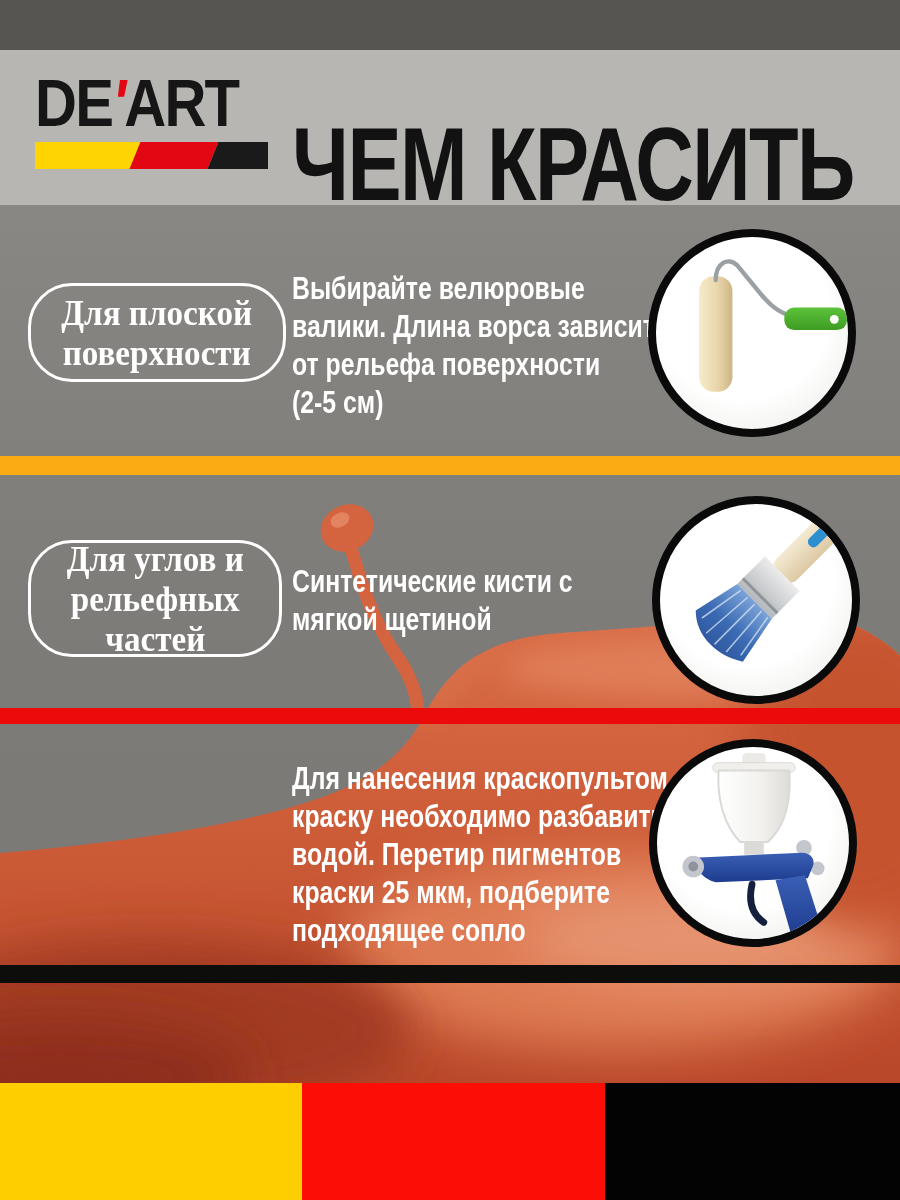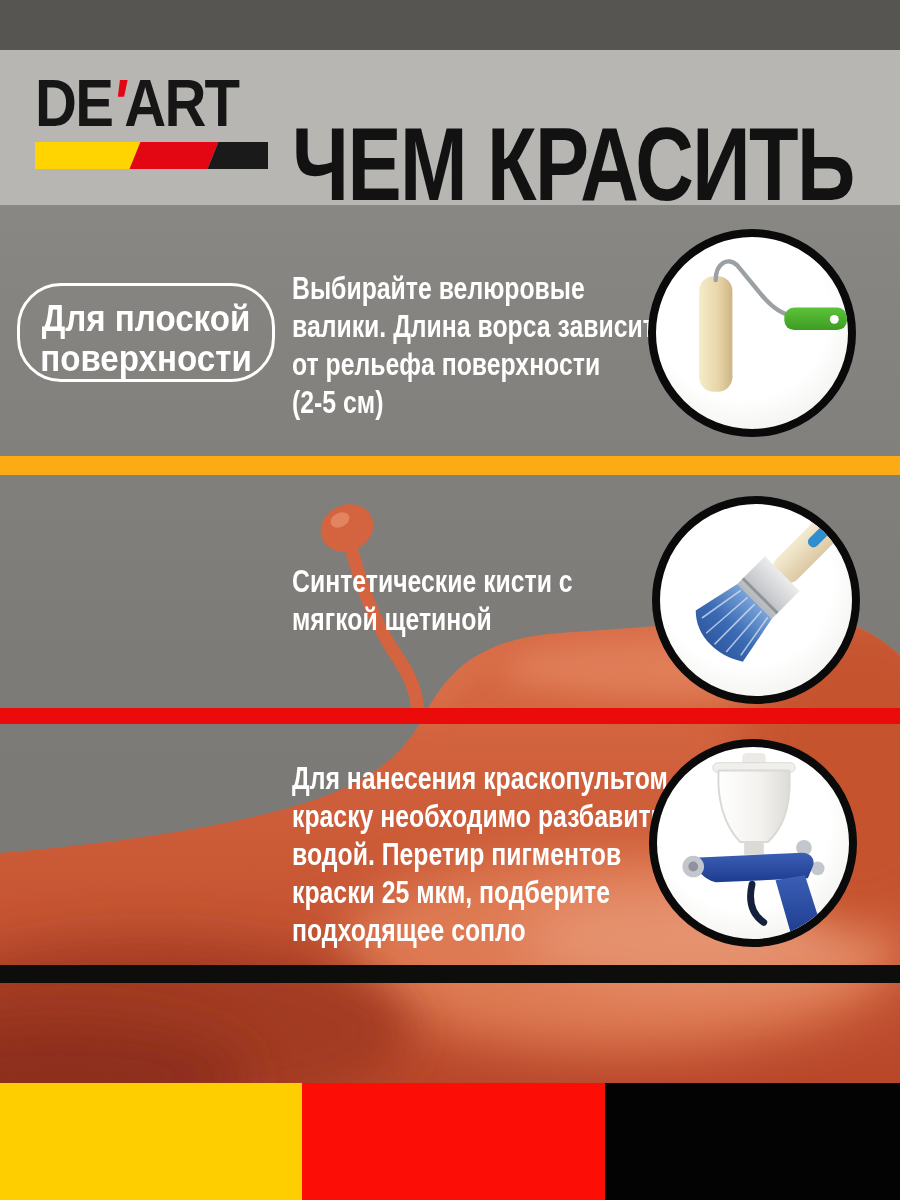--- a/index.html
+++ b/index.html
@@ -30,22 +30,22 @@
   }
   
   .splash-svg{position:absolute;left:0;top:0;width:900px;height:1200px;}
   
   .stripe{position:absolute;left:0;width:900px;}
   .stripe-orange{top:456px;height:19px;}
   .stripe-red{top:708px;height:16px;}
   .stripe-black{top:965px;height:18px;}
   
   .label-box{
-    position:absolute;left:17px;border:3px solid #ffffff;border-radius:44px;
-    display:flex;align-items:flex-end;justify-content:center;color:#ffffff;
+    position:absolute;left:28px;border:3px solid #ffffff;border-radius:44px;
+    display:flex;align-items:center;justify-content:center;color:#ffffff;font-family:Liberation Serif, serif;
   }
   .label-box span{
     display:block;text-align:center;white-space:pre;
     font-weight:bold;font-size:36px;line-height:40px;
     transform:scaleX(0.92);
   }
   .box-1{top:283px;width:252px;height:93px;}
   .box-2{top:540px;width:248px;height:111px;}
   .box-3{top:783px;width:248px;height:94px;}
   .desc{
@@ -151,20 +151,25 @@
             <stop offset="100%" stop-color="#3e9c22"></stop>
         </linearGradient>
       </defs>
       <rect x="44" y="40" width="34" height="118" rx="15" fill="url(#rollerGrad)"></rect>
       <path d="M61,44 C61,26 74,20 83,29 L106,57 C114,67 120,73 129,77 L140,82" stroke="#9aa0a4" stroke-width="4.5" fill="none" stroke-linecap="round"></path>
       <rect x="131" y="72" width="64" height="23" rx="10" fill="url(#handleGrad)"></rect>
       <circle cx="182" cy="84" r="4.5" fill="#ffffff"></circle>
     </svg>
   </div>
 
+  <div class="label-box box-2">
+    <span>Для углов и
+рельефных
+частей</span>
+  </div>
   <div class="desc desc-2">Синтетические кисти с
 мягкой щетиной</div>
   <div class="photo-circle circ-2">
     <svg viewBox="0 0 196 196">
       <defs>
         <linearGradient id="woodGrad" x1="0" y1="0" x2="1" y2="0">
           <stop offset="0%" stop-color="#f4ead2"></stop>
             <stop offset="100%" stop-color="#ddc9a4"></stop>
         </linearGradient>
         <linearGradient id="ferruleGrad" x1="0" y1="0" x2="0" y2="1">

